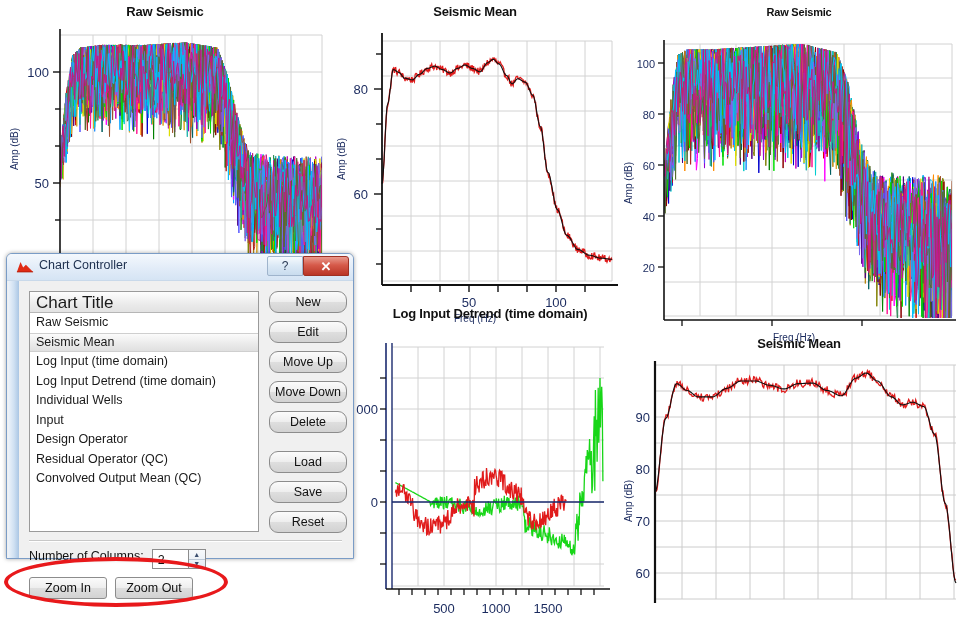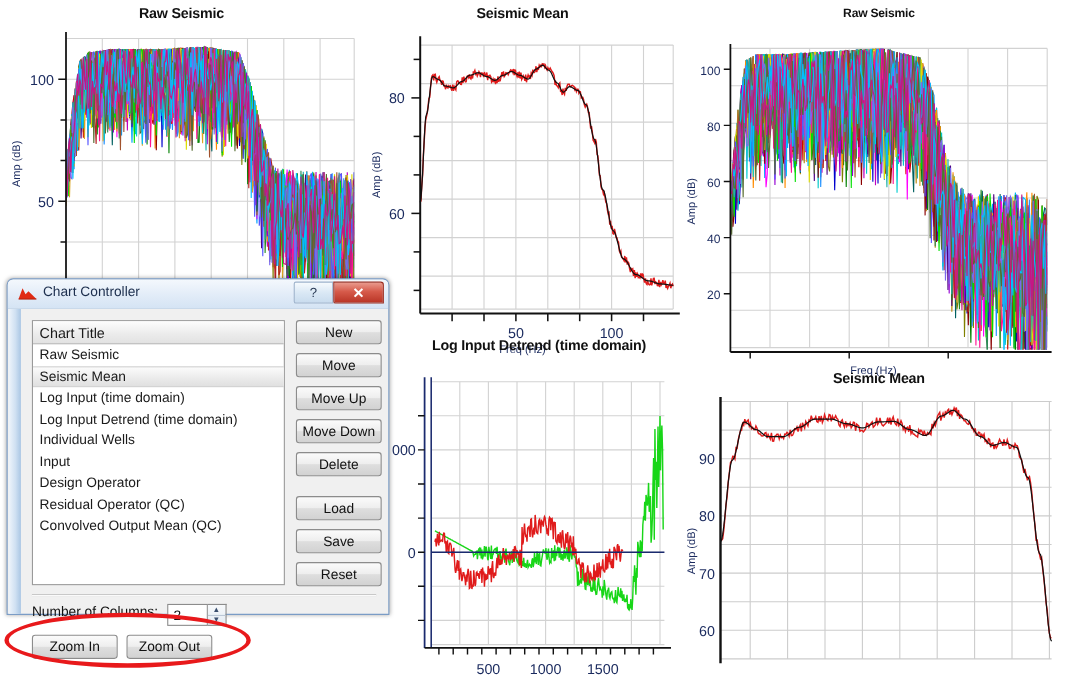--- a/index.html
+++ b/index.html
@@ -80,21 +80,21 @@
     color:#fff;font-weight:bold;font-size:13px;
   }
   .dlg-body{position:absolute;left:12px;right:3px;top:27px;bottom:0;}
   #list-box{
     position:absolute;left:10px;top:10px;width:230px;height:241px;
     background:#ffffff;border:1px solid #9a9a9a;box-sizing:border-box;
     overflow:hidden;
   }
   .list-header{
     height:21px;line-height:21px;padding-left:6px;
-    font-size:13px;color:#1a1a1a;
+    font-size:17px;color:#1a1a1a;
     background:linear-gradient(to bottom,#fdfdfd,#ebebeb 60%,#e2e2e2);
     border-bottom:1px solid #b6b6b6;
     box-sizing:border-box;
   }
   .list-item{
     height:19.5px;line-height:19.5px;padding-left:6px;
     font-size:12.5px;color:#1a1a1a;
     box-sizing:border-box;
     white-space:nowrap;
   }
@@ -103,21 +103,21 @@
     border-top:1px solid #cfcfcf;
     border-bottom:1px solid #cfcfcf;
     line-height:17.5px;
   }
   .btn-col{position:absolute;left:250px;top:10px;width:78px;}
   .btn{
     width:78px;height:22px;
     margin-bottom:8px;
     background:linear-gradient(to bottom,#fbfbfb,#eeeeee 48%,#dedede 52%,#d2d2d2);
     border:1px solid #8c8c8c;
-    border-radius:3px;
+    border-radius:9px;
     font-size:12.5px;
     color:#111;
     display:flex;align-items:center;justify-content:center;
     box-sizing:border-box;
     font-family:"Liberation Sans", sans-serif;
   }
   .btn.gap{margin-top:18px;}
   .sep{
     position:absolute;left:10px;right:8px;top:259px;height:1px;
     background:#c8c8c8;border-bottom:1px solid #ffffff;
@@ -504,21 +504,21 @@
           <div class="list-item">Individual Wells</div>
           <div class="list-item">Input</div>
           <div class="list-item">Design Operator</div>
           <div class="list-item">Residual Operator (QC)</div>
           <div class="list-item">Convolved Output Mean (QC)</div>
         </div>
     </div>
 
     <div class="btn-col">
       <div class="btn">New</div>
-      <div class="btn">Move</div>
+      <div class="btn">Edit</div>
       <div class="btn">Move Up</div>
       <div class="btn">Move Down</div>
       <div class="btn">Delete</div>
       <div class="btn gap">Load</div>
       <div class="btn">Save</div>
       <div class="btn">Reset</div>
     </div>
 
     <div class="sep"></div>
 

